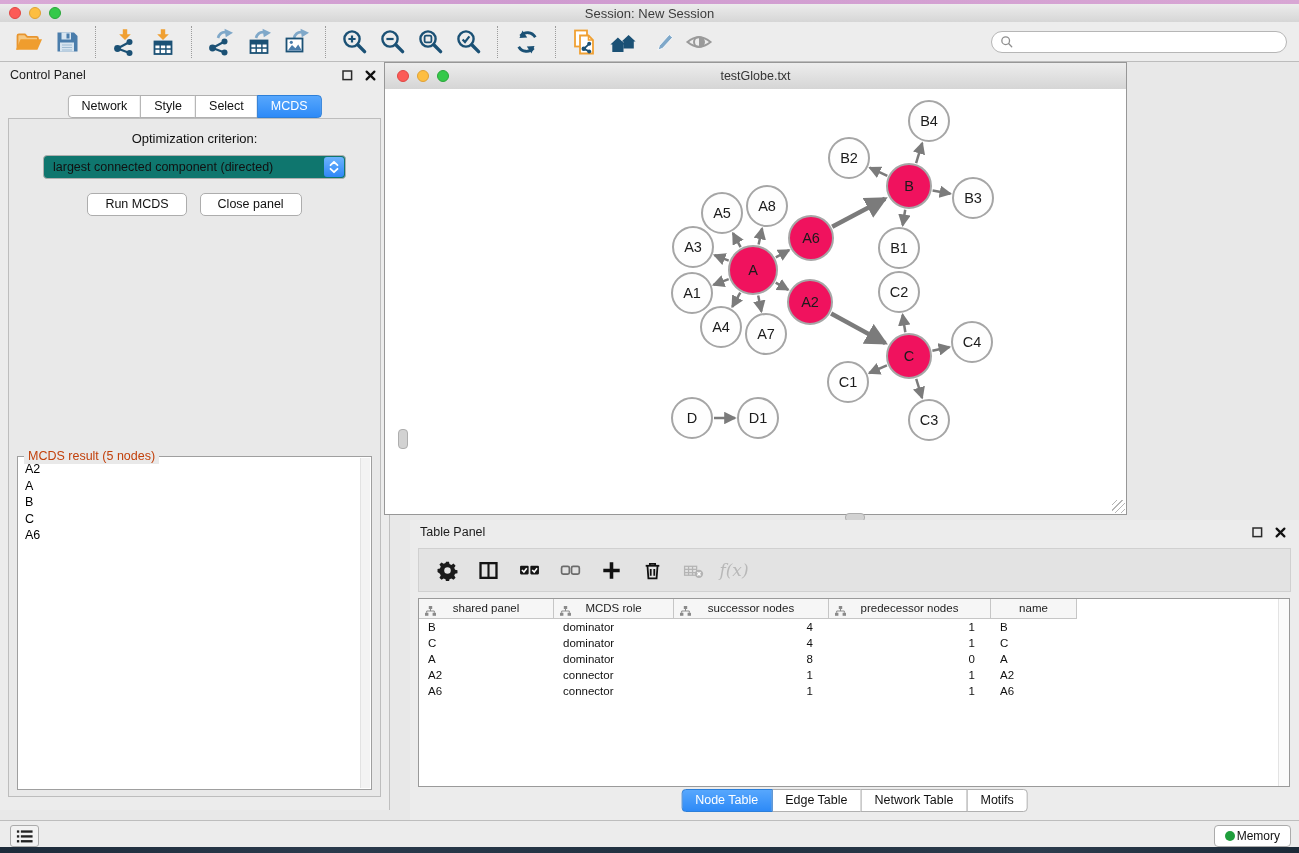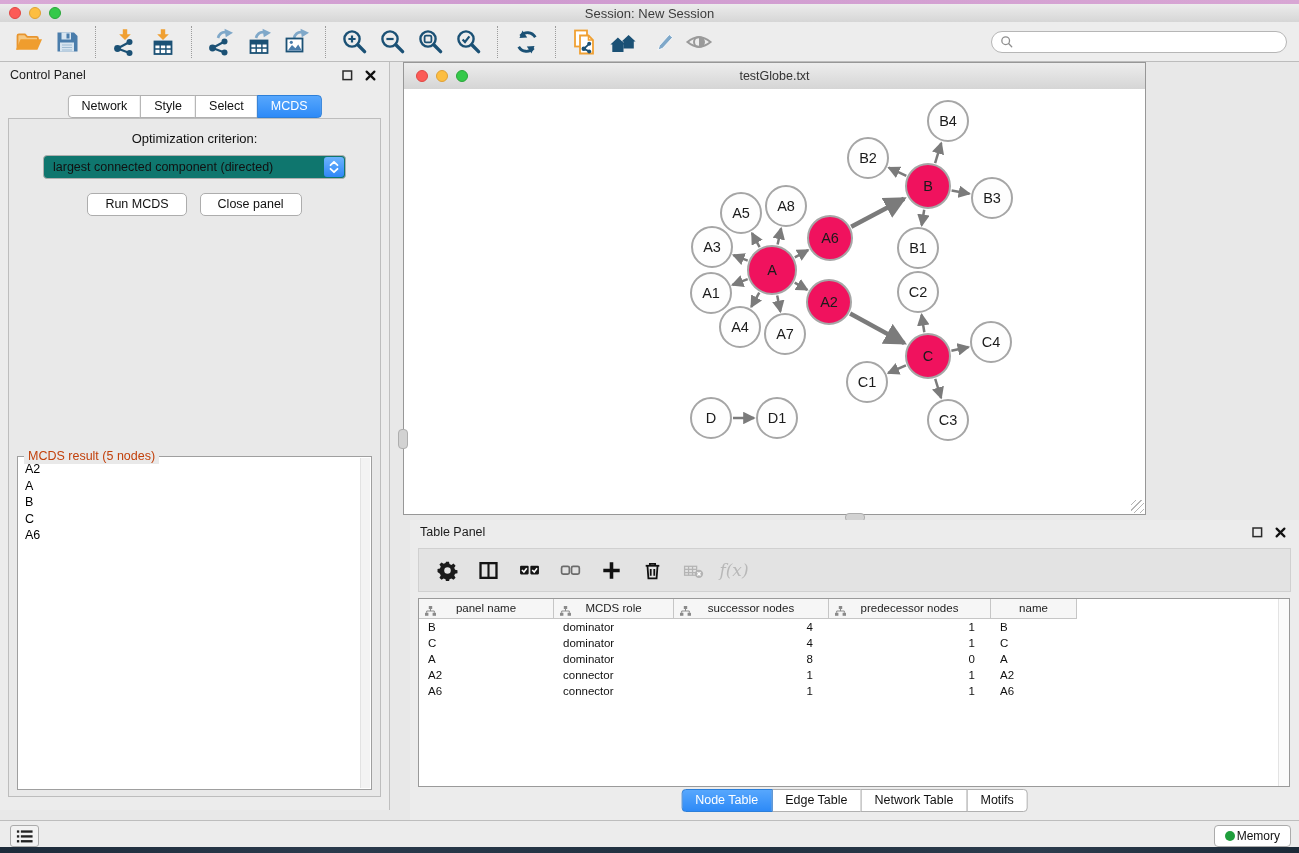--- a/index.html
+++ b/index.html
@@ -60,21 +60,21 @@
     border-radius:5px;font-size:12.5px;color:#111;box-sizing:border-box;}
   .result-box{position:absolute;left:8px;right:8px;top:337px;bottom:6px;background:#fff;
     border:1px solid #9f9f9f;}
   .result-label{position:absolute;top:-8px;left:6px;font-size:12.5px;color:#c2410c;background:#e9e9e9;
     padding:0 4px;line-height:15px;}
   .result-list{position:absolute;left:0;top:4px;right:12px;bottom:0;overflow:hidden;}
   .mcds-item{font-size:12.5px;line-height:16.5px;padding-left:7px;color:#000;}
   .result-scroll{position:absolute;right:1px;top:1px;bottom:1px;width:9px;background:#f3f3f3;
     border-left:1px solid #e2e2e2;}
   
-  .netframe{position:absolute;left:403px;top:62px;width:743px;height:453px;background:#fff;
+  .netframe{position:absolute;left:384px;top:62px;width:743px;height:453px;background:#fff;
     border:1px solid #979797;box-sizing:border-box;}
   .net-titlebar{position:absolute;left:0;top:0;right:0;height:26px;
     background:linear-gradient(#ededed,#d5d5d5);border-bottom:1px solid #b0b0b0;}
   .net-titlebar .title{position:absolute;left:0;right:0;top:0;height:26px;line-height:27px;
     text-align:center;font-size:12.5px;color:#333;}
   .net-lights{position:absolute;left:12px;top:7px;display:flex;gap:8px;}
   .net-canvas{position:absolute;left:0;top:26px;right:0;bottom:0;background:#fff;overflow:hidden;}
   .grip{position:absolute;right:1px;bottom:1px;width:13px;height:13px;
     background:repeating-linear-gradient(135deg,transparent 0 3px,#b5b5b5 3px 4px);}
   .thumb-v{position:absolute;left:398px;top:429px;width:8px;height:18px;background:#d2d2d2;
@@ -581,21 +581,21 @@
       </div>
     <div class="tableframe">
       <div class="thead" id="table-head">
           <div class="th" style="width: 135px;"><span class="sorticon"><svg viewBox="0 0 11 10" width="11" height="10">
                 <g fill="#8a8a8a">
                   <rect x="3.8" y="0" width="3.4" height="3"></rect>
                   <rect x="0" y="6.8" width="3.4" height="3"></rect>
                   <rect x="7.6" y="6.8" width="3.4" height="3"></rect>
                 </g>
                 <path d="M5.5 3 v2 M1.7 6.8 V5 h7.6 v1.8" fill="none" stroke="#8a8a8a" stroke-width="1"></path>
-              </svg></span><span>panel name</span></div>
+              </svg></span><span>shared panel</span></div>
           <div class="th" style="width: 120px;"><span class="sorticon"><svg viewBox="0 0 11 10" width="11" height="10">
                 <g fill="#8a8a8a">
                   <rect x="3.8" y="0" width="3.4" height="3"></rect>
                   <rect x="0" y="6.8" width="3.4" height="3"></rect>
                   <rect x="7.6" y="6.8" width="3.4" height="3"></rect>
                 </g>
                 <path d="M5.5 3 v2 M1.7 6.8 V5 h7.6 v1.8" fill="none" stroke="#8a8a8a" stroke-width="1"></path>
               </svg></span><span>MCDS role</span></div>
           <div class="th" style="width: 155px;"><span class="sorticon"><svg viewBox="0 0 11 10" width="11" height="10">
                 <g fill="#8a8a8a">

